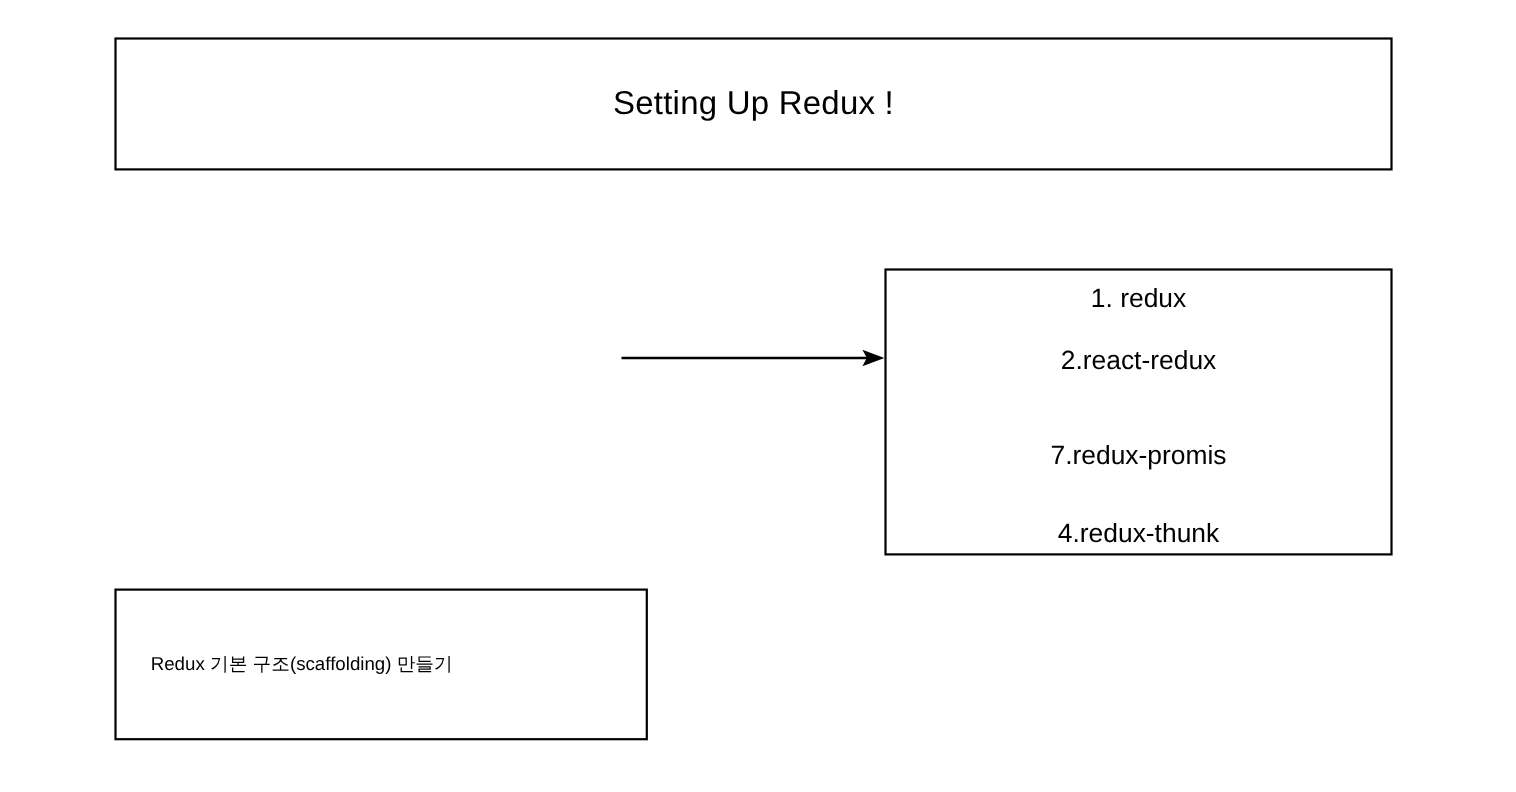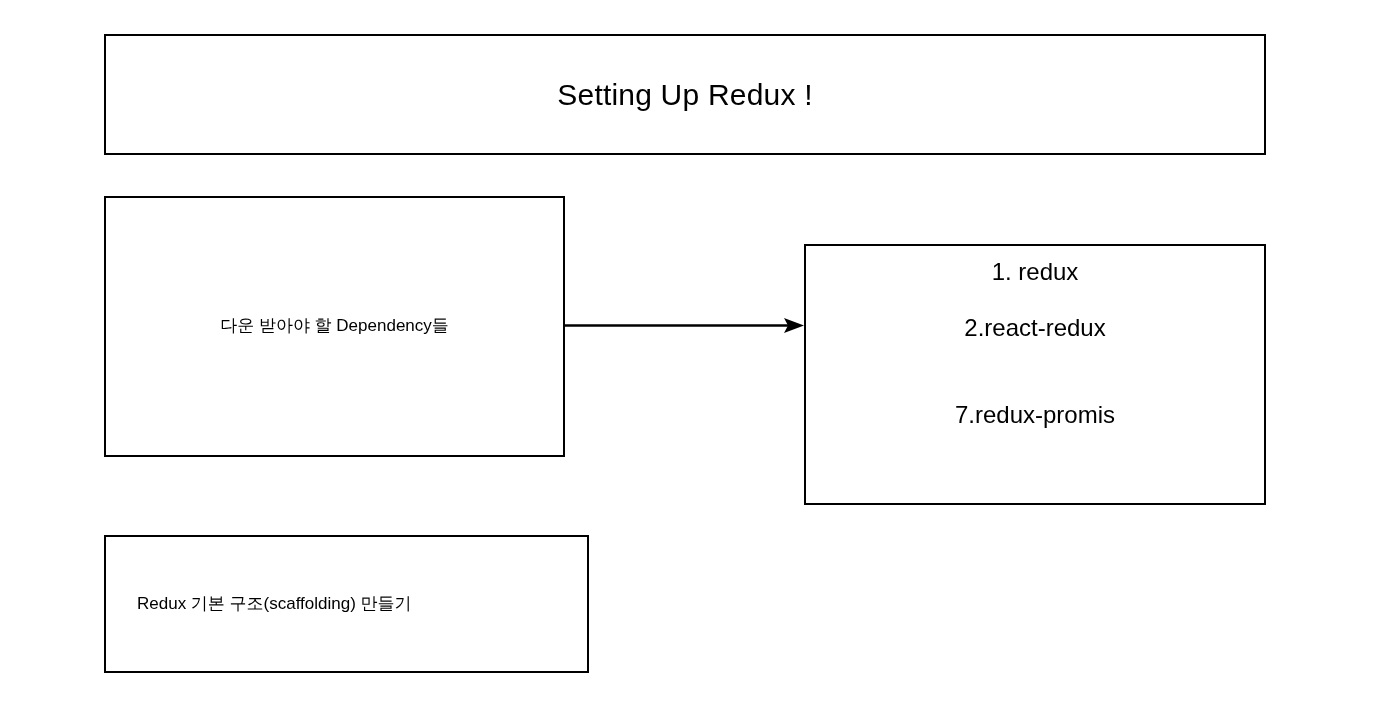--- a/index.html
+++ b/index.html
@@ -126,36 +126,34 @@
 </style>
 </head>
 <body>
 
 <div class="canvas">
 
   <div class="node" id="title-node">
     <span class="node-text">Setting Up Redux !</span>
   </div>
 
-  <div class="node" id="dependencies-node">
-    <span class="node-text">다운 받아야 할 Dependency들</span>
-  </div>
 
   <div id="dependencies-to-packages-arrow">
     <svg viewBox="0 0 250 32" xmlns="http://www.w3.org/2000/svg" aria-hidden="true">
       <line x1="5" y1="15.5" x2="229" y2="15.5" stroke="#000000" stroke-width="2.4"></line>
       <path d="M 244 15.5 L 224 8 L 228 15.5 L 224 23 Z" fill="#000000"></path>
     </svg>
   </div>
 
   <div class="node" id="package-list-node">
     <div class="list">
       <div class="list-item i0">1. redux</div>
       <div class="list-item i1">2.react-redux</div>
       <div class="list-item i2">7.redux-promis</div>
+      <div class="list-item i3">4.redux-thunk</div>
     </div>
   </div>
 
   <div class="node" id="scaffolding-node">
     <span class="node-text">Redux 기본 구조(scaffolding) 만들기</span>
   </div>
 
 </div>
 
 </body></html>

